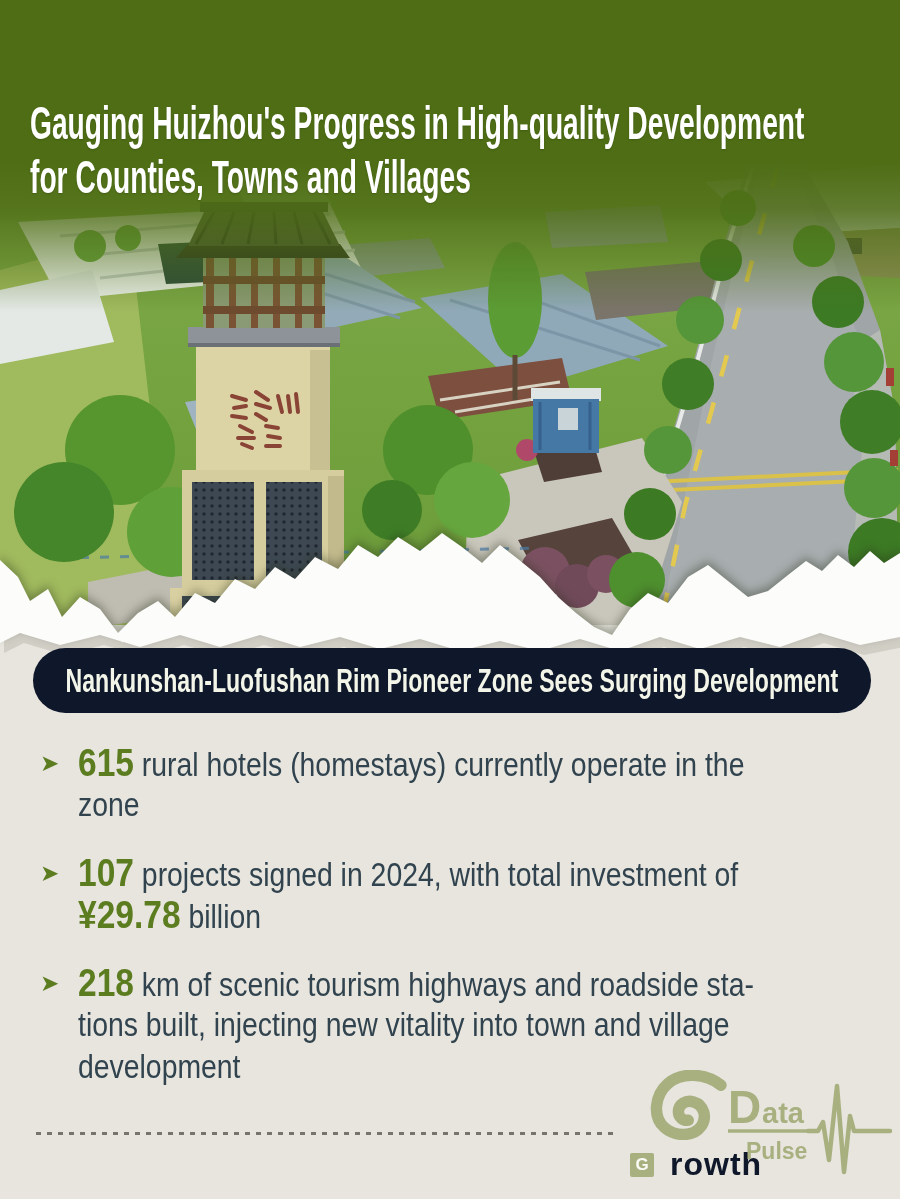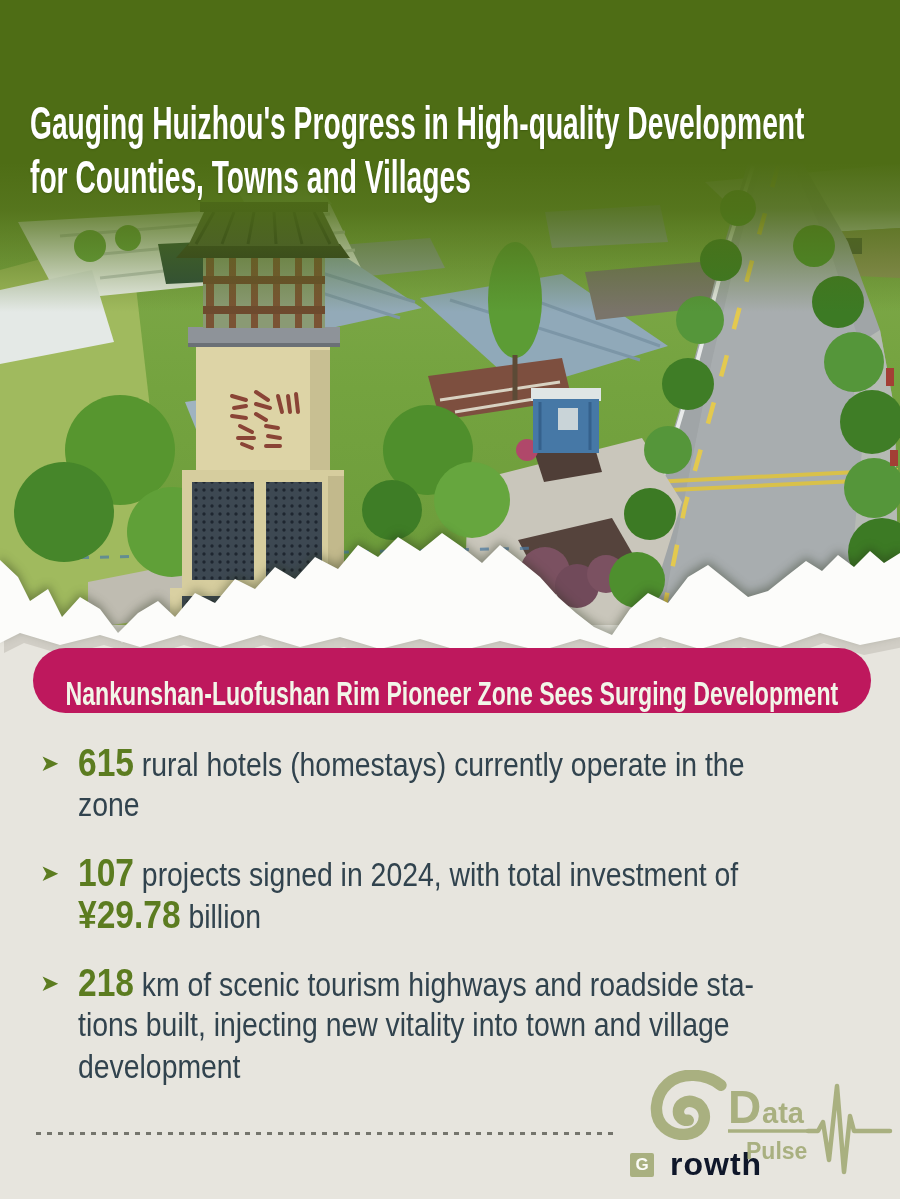--- a/index.html
+++ b/index.html
@@ -21,21 +21,21 @@
     white-space:nowrap;transform:scaleX(.60);transform-origin:0 0;
     text-shadow:0 1px 2px rgba(40,60,10,.35);}
   .title1{top:95px;}
   .title2{top:149px;}
 
   
   .torn{position:absolute;left:0;top:505px;width:900px;height:160px;}
 
   
   .pill{position:absolute;left:33px;top:648px;width:838px;height:65px;border-radius:33px;
-    background:#be185d;display:flex;align-items:flex-end;justify-content:center;}
+    background:#0f172a;display:flex;align-items:center;justify-content:center;}
   .pill span{font-size:33px;font-weight:bold;color:#f2f5e8;white-space:nowrap;
     transform:scaleX(.70);transform-origin:50% 50%;}
 
   
   .bullets{position:absolute;left:36px;top:742px;width:840px;list-style:none;margin:0;padding:0;}
   .bullet{position:relative;padding-left:42px;margin-bottom:26px;line-height:42px;}
   .marker{position:absolute;left:4px;top:5px;font-size:23px;color:#5c7c20;line-height:32px;}
   .line{white-space:nowrap;transform:scaleX(.86);transform-origin:0 50%;
     font-size:33px;color:#31434e;height:42px;}
   .num{font-size:39px;font-weight:bold;color:#5c7c20;}

